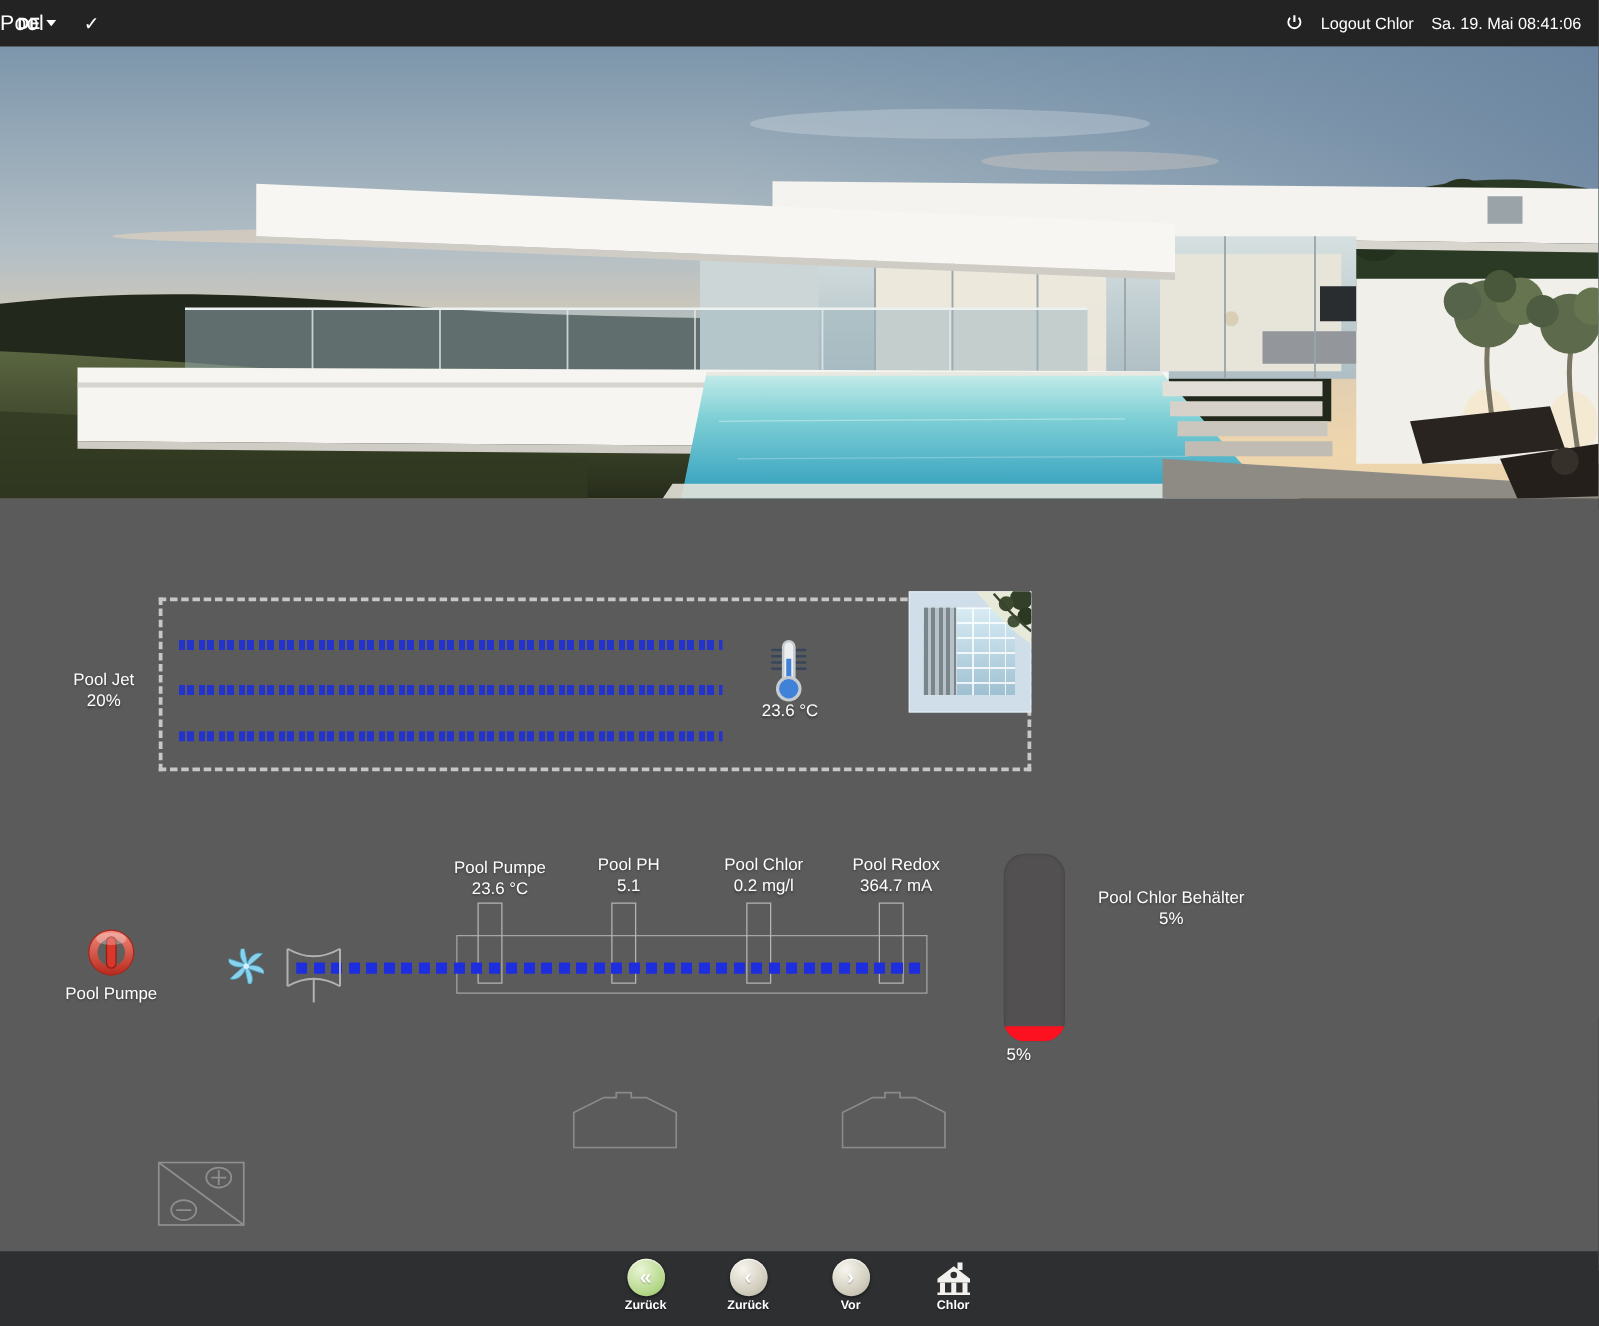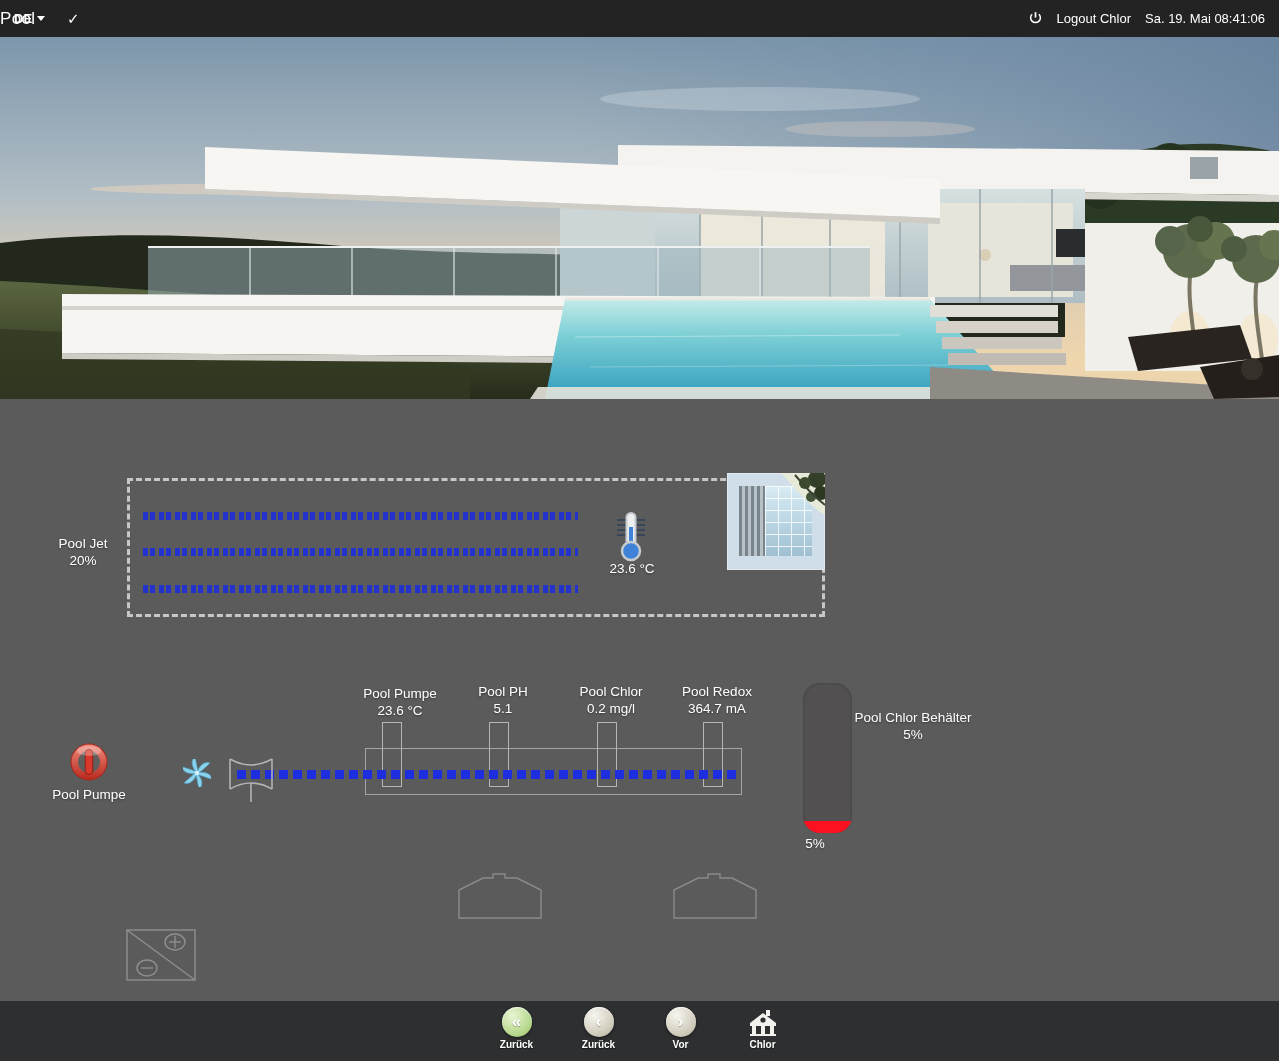--- a/index.html
+++ b/index.html
@@ -315,21 +315,21 @@
         <path d="M2,3 C16,11 30,11 44,3"></path>
         <path d="M2,33 C16,25 30,25 44,33"></path>
         <path d="M23,27 V46"></path>
       </g>
     </svg>
 
     <div class="tank">
       <div class="tank-fill"></div>
     </div>
     <div class="wlabel" style="left:790px; top:436px; width:50px">5%</div>
-    <div class="wlabel" style="left:828px; top:310px; width:170px">
+    <div class="wlabel" style="left:852px; top:310px; width:170px">
       <div>Pool Chlor Behälter</div>
       <div>5%</div>
     </div>
 
     <svg class="outline-shape" style="left:458px; top:474px" width="84" height="46" viewBox="0 0 84 46">
       <path d="M1,45 V17 L25,5 H35 V1 H47 V5 H59 L83,17 V45 Z" stroke="#8a8a8a" stroke-width="1.4" fill="none"></path>
     </svg>
     <svg class="outline-shape" style="left:673px; top:474px" width="84" height="46" viewBox="0 0 84 46">
       <path d="M1,45 V17 L25,5 H35 V1 H47 V5 H59 L83,17 V45 Z" stroke="#8a8a8a" stroke-width="1.4" fill="none"></path>
     </svg>

